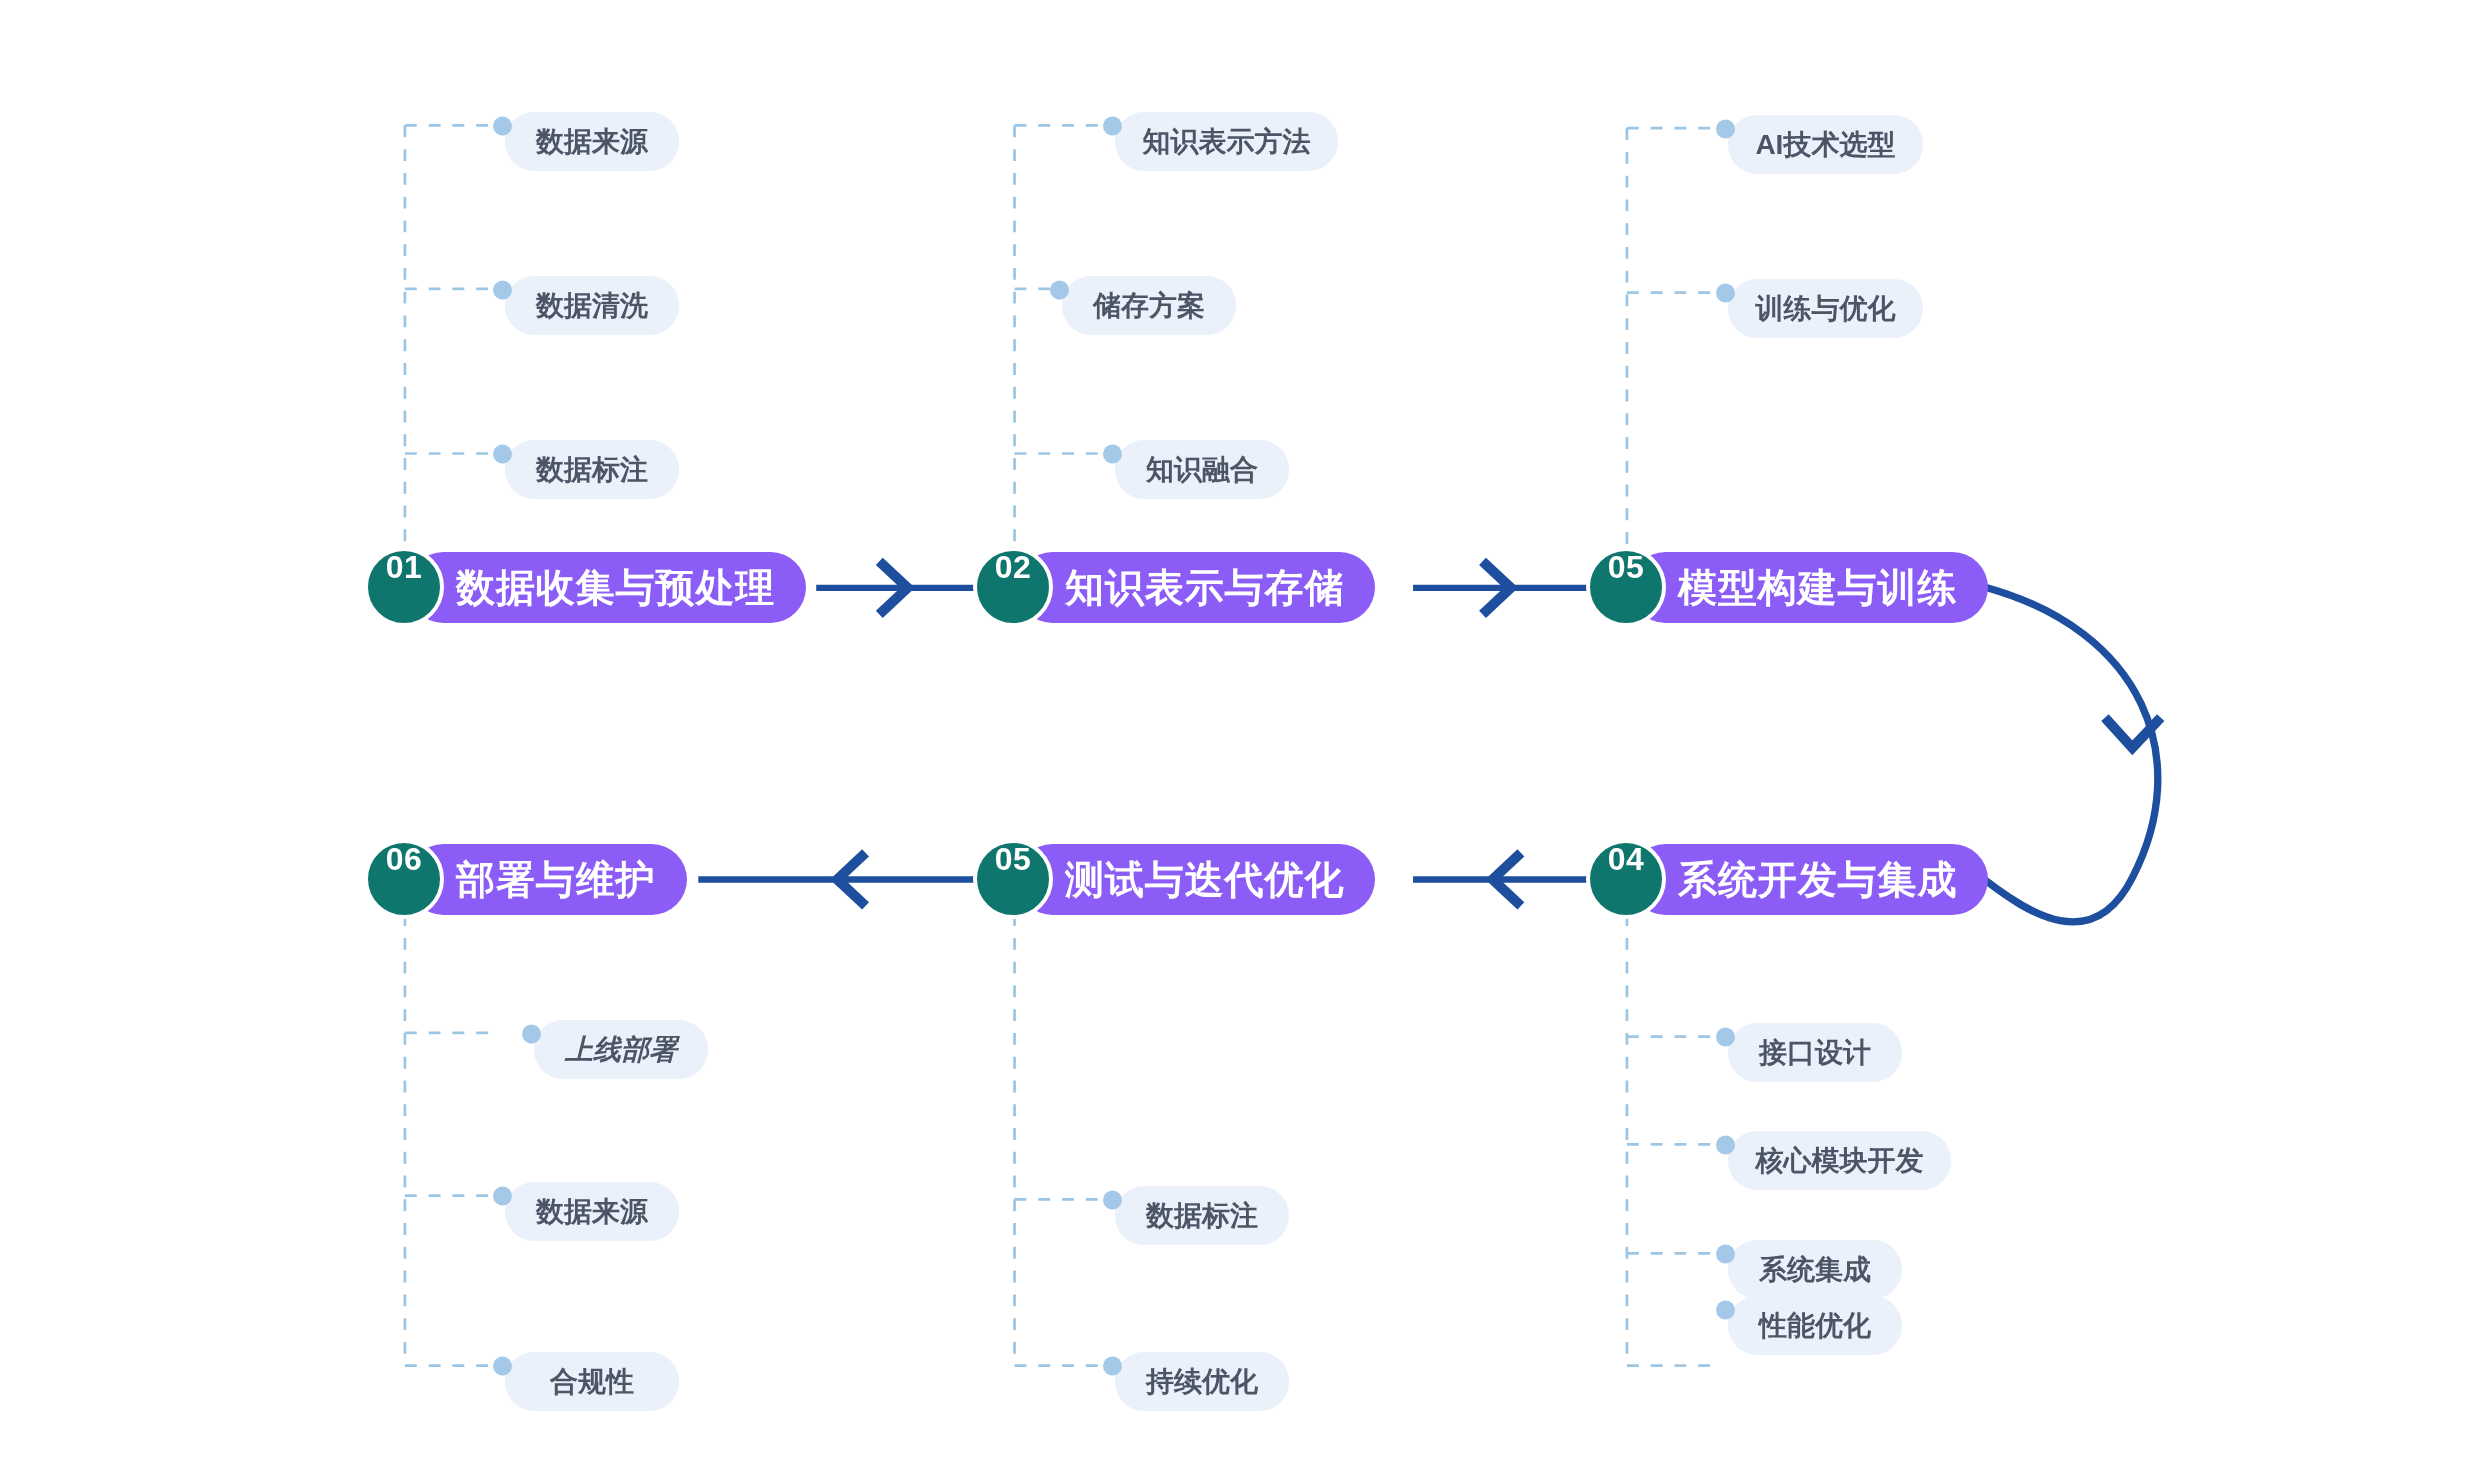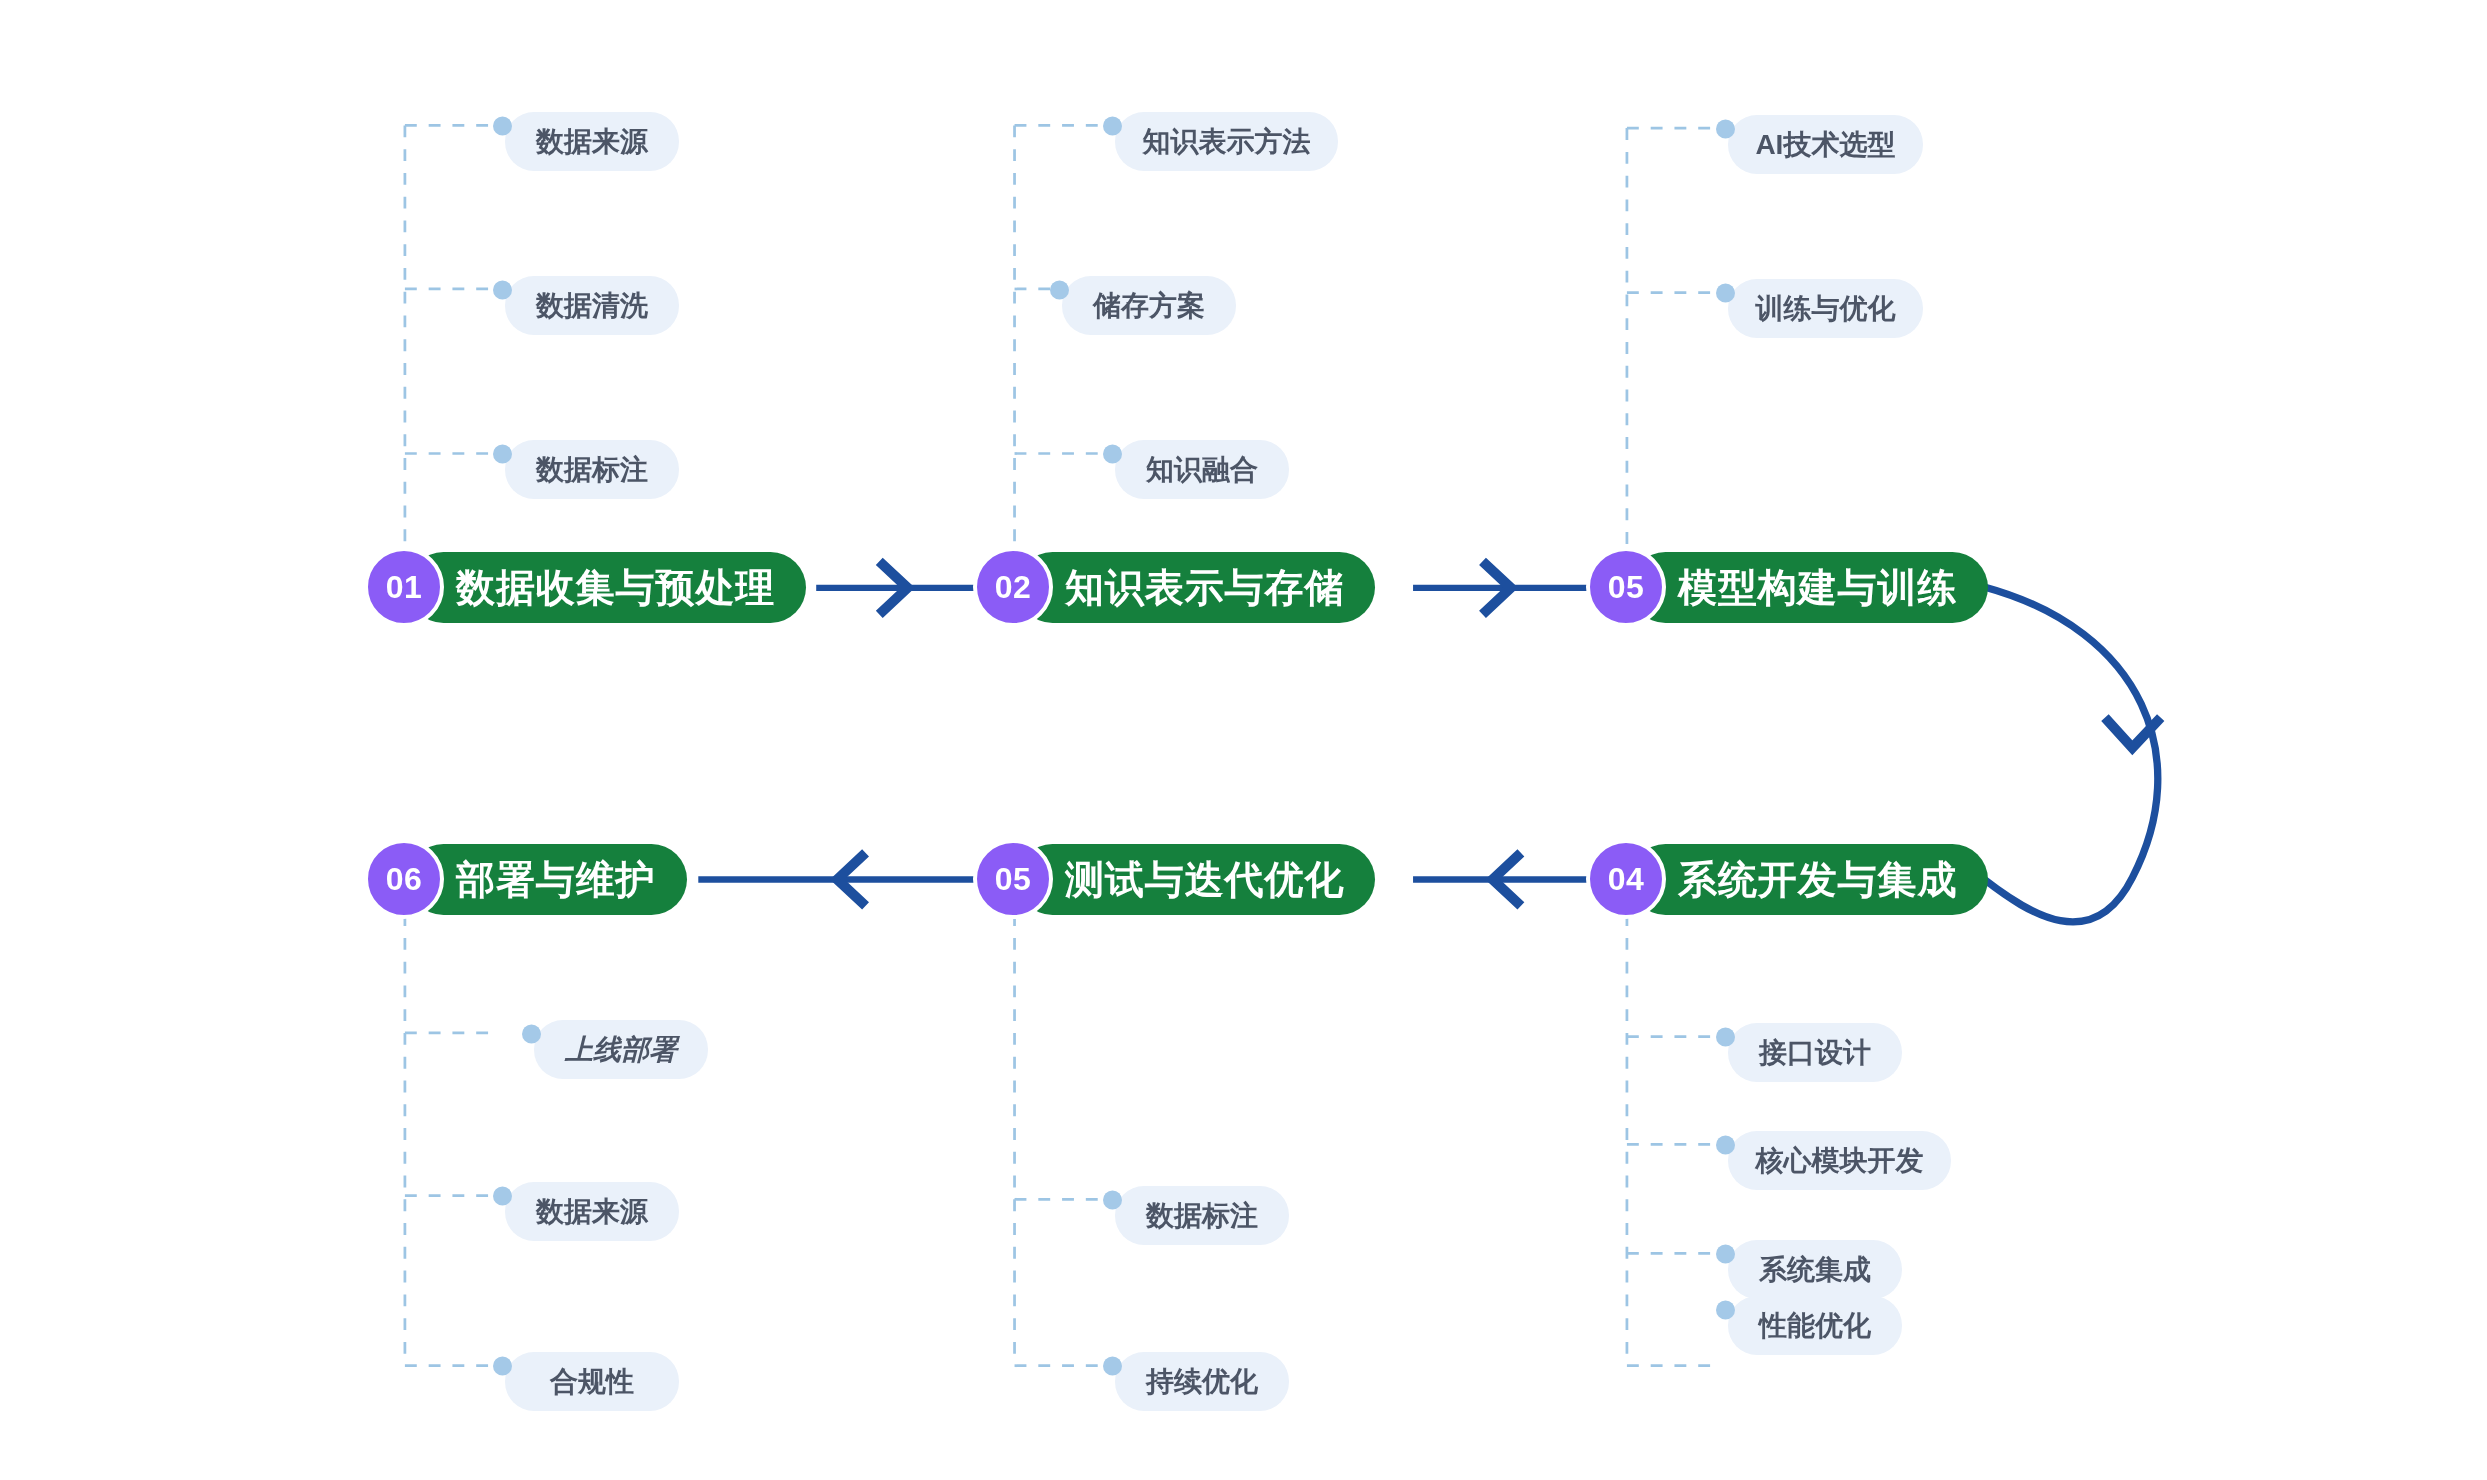--- a/index.html
+++ b/index.html
@@ -31,46 +31,46 @@
     height: 71px;
     display: flex;
     align-items: center;
   }
   .stage-pill {
     position: absolute;
     left: 44px;
     top: 0;
     height: 71px;
     border-radius: 36px;
-    background: #15803d;
+    background: #8b5cf6;
     display: flex;
     align-items: center;
     box-sizing: border-box;
     padding: 0 31px 0 48px;
   }
   .stage-label {
     color: #ffffff;
     font-size: 39px;
     font-weight: bold;
     letter-spacing: 0.9px;
     white-space: nowrap;
     line-height: 1;
   }
   .stage-badge {
     position: absolute;
     left: 0;
     top: -4.6px;
     width: 80px;
     height: 80px;
     border-radius: 50%;
-    background: #8b5cf6;
+    background: #0f766e;
     border: 4.6px solid #ffffff;
     box-sizing: border-box;
     display: flex;
-    align-items: center;
+    align-items: flex-start;
     justify-content: center;
     z-index: 3;
   }
   .stage-badge-num {
     color: #ffffff;
     font-size: 32px;
     font-weight: bold;
     line-height: 1;
     letter-spacing: 0.5px;
   }

